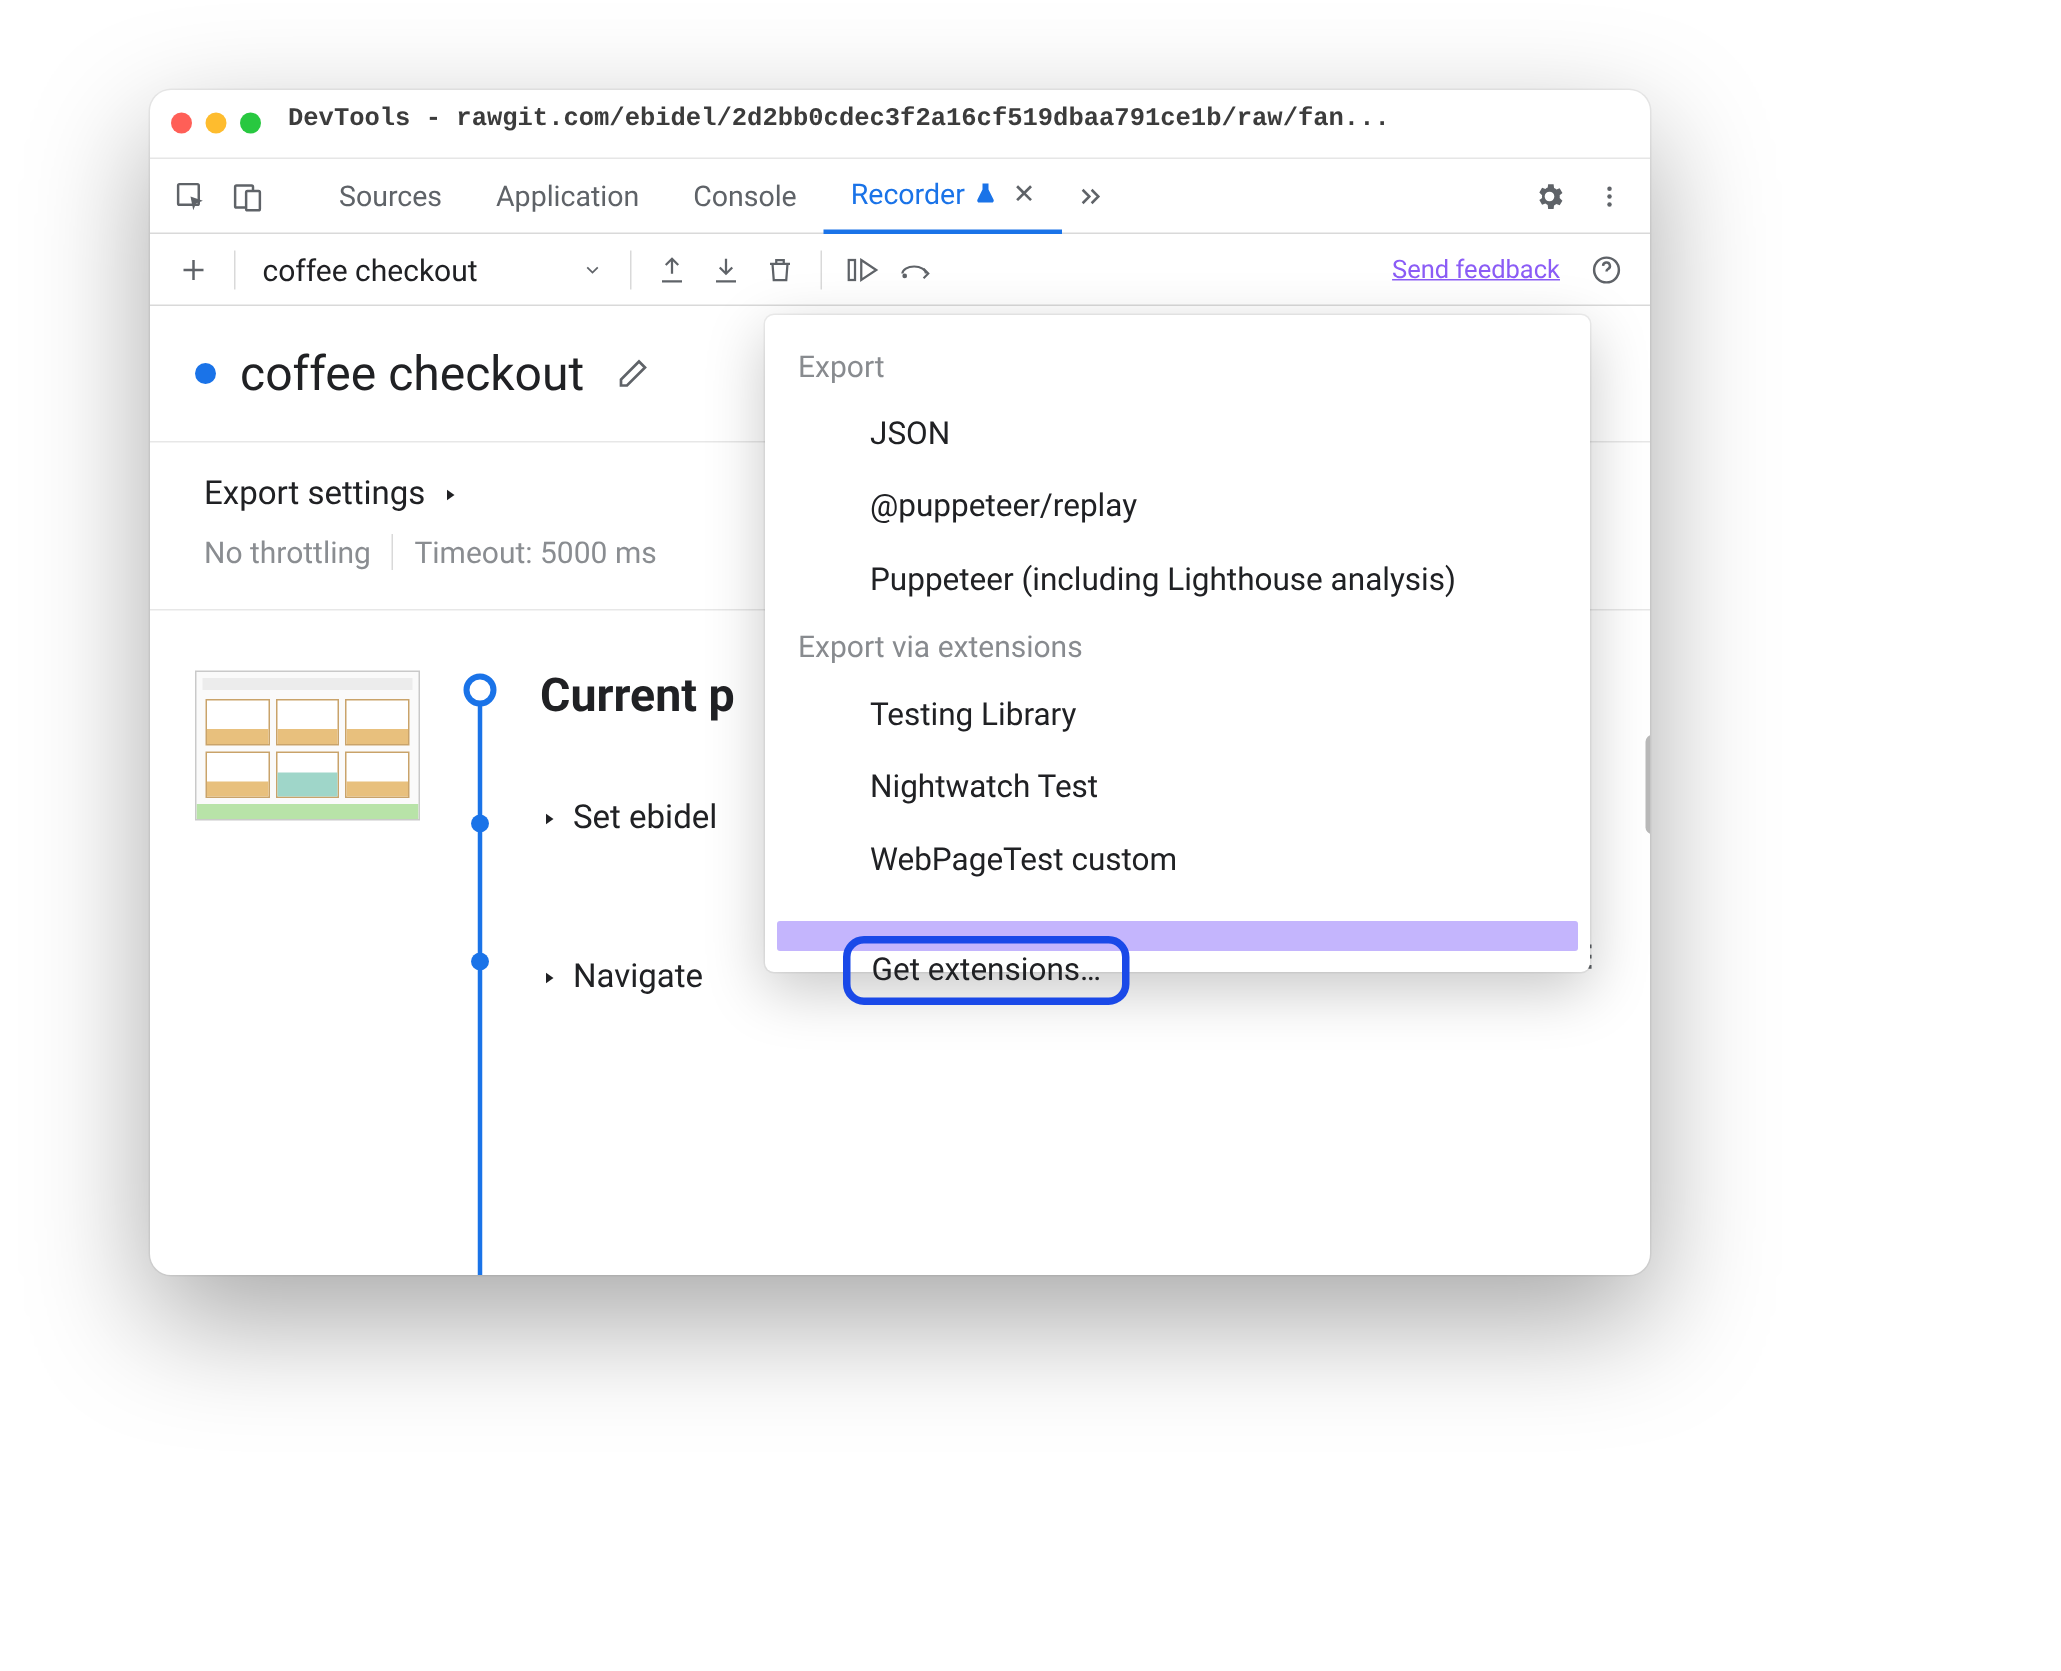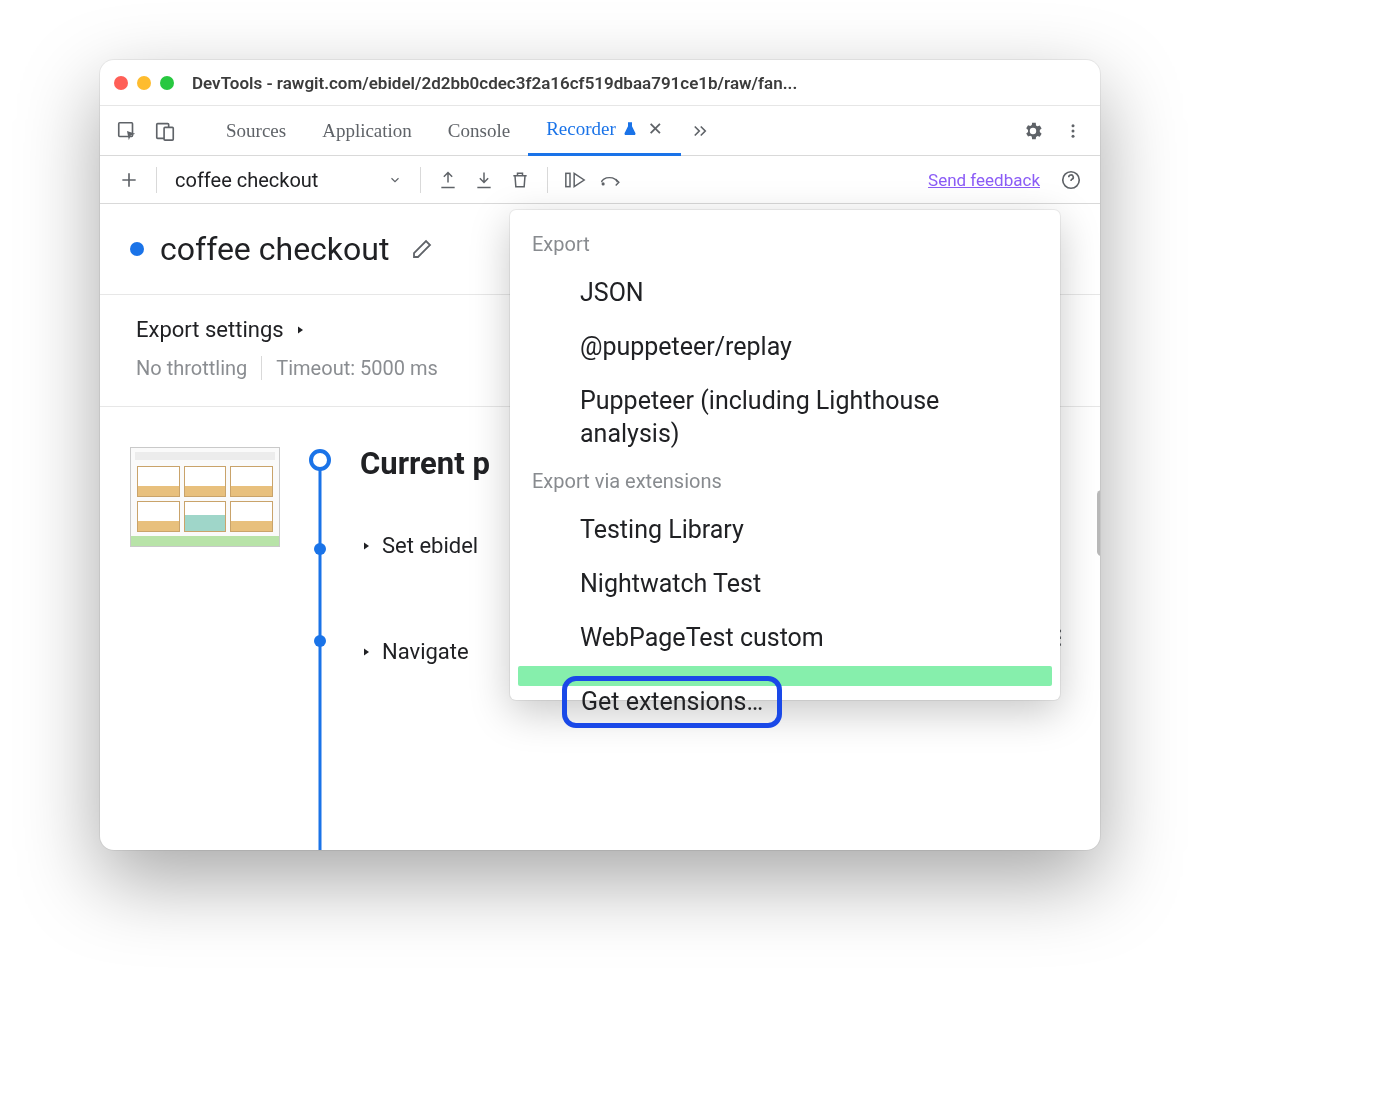--- a/index.html
+++ b/index.html
@@ -21,24 +21,25 @@
     border-radius: 14px;
     box-shadow: 0 30px 80px rgba(0,0,0,0.35), 0 0 0 1px rgba(0,0,0,0.06);
     overflow: hidden;
     display: flex;
     flex-direction: column;
   }
   
   .titlebar {
     height: 46px;
     display: flex;
-    align-items: center;
-    padding: 1px 14px;
+    align-items: flex-end;
+    padding: 16px 14px;
     gap: 10px;
     border-bottom: 1px solid #e6e6e6;
+    font-family: Liberation Mono, monospace;
   }
   .traffic { display: flex; gap: 9px; }
   .dot { width: 14px; height: 14px; border-radius: 50%; }
   .dot.red { background: #ff5f57; }
   .dot.yellow { background: #febc2e; }
   .dot.green { background: #28c840; }
   .title-text {
     margin-left: 8px;
     font-size: 17px;
     font-weight: 600;
@@ -50,21 +51,20 @@
   }
   
   .tabbar {
     height: 50px;
     display: flex;
     align-items: center;
     padding: 0 10px;
     gap: 4px;
     border-bottom: 1px solid #d9d9d9;
     position: relative;
-    font-family: Liberation Serif, serif;
   }
   .iconbtn {
     width: 34px; height: 34px;
     display: flex; align-items: center; justify-content: center;
     color: #5f6368;
     border-radius: 4px;
     cursor: pointer;
   }
   .tabs { display: flex; align-items: center; gap: 0; margin-left: 22px; }
   .tab {
@@ -174,26 +174,26 @@
     background: #fff;
     border-radius: 6px;
     box-shadow: 0 12px 40px rgba(0,0,0,0.22), 0 0 0 1px rgba(0,0,0,0.06);
     padding: 18px 0 14px 0;
     z-index: 50;
   }
   .dropdown .section-label {
     font-size: 20px; color: #888b8f; padding: 4px 22px 10px 22px;
   }
   .dropdown .item {
-    font-size: 25px; color: #202124; padding: 10px 22px 10px 70px;
+    font-size: 21px; color: #202124; padding: 10px 22px 10px 70px;
     cursor: pointer; line-height: 1.35;
   }
   .dropdown .item.highlight {
-    background: #86efac;
-    margin: 2px 8px 0 8px;
+    background: #c4b5fd;
+    margin: 16px 8px 0 8px;
     padding-left: 50px;
     border-radius: 2px;
     position: relative;
   }
   .dropdown .item.highlight .ring {
     position: absolute; left: 48px; right: auto;
     display: inline-block;
     border: 5px solid #1a49e8;
     border-radius: 14px;
     padding: 4px 14px;

